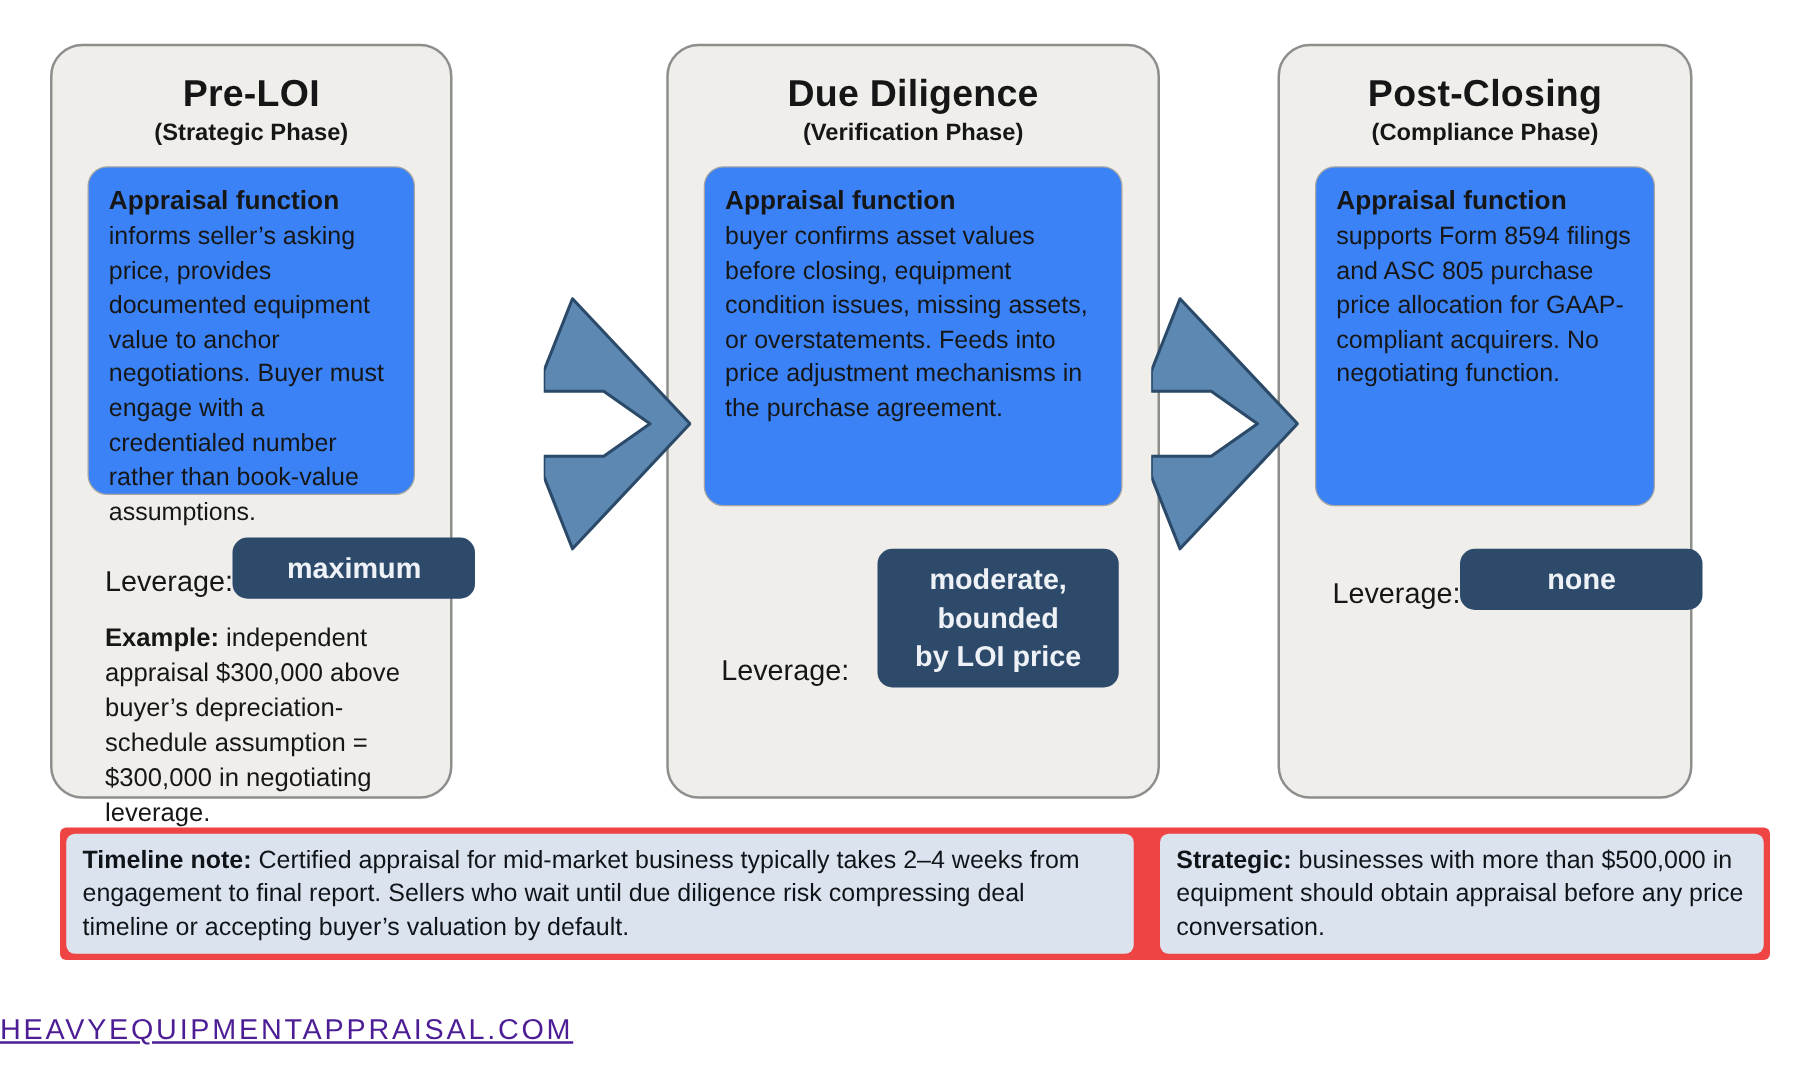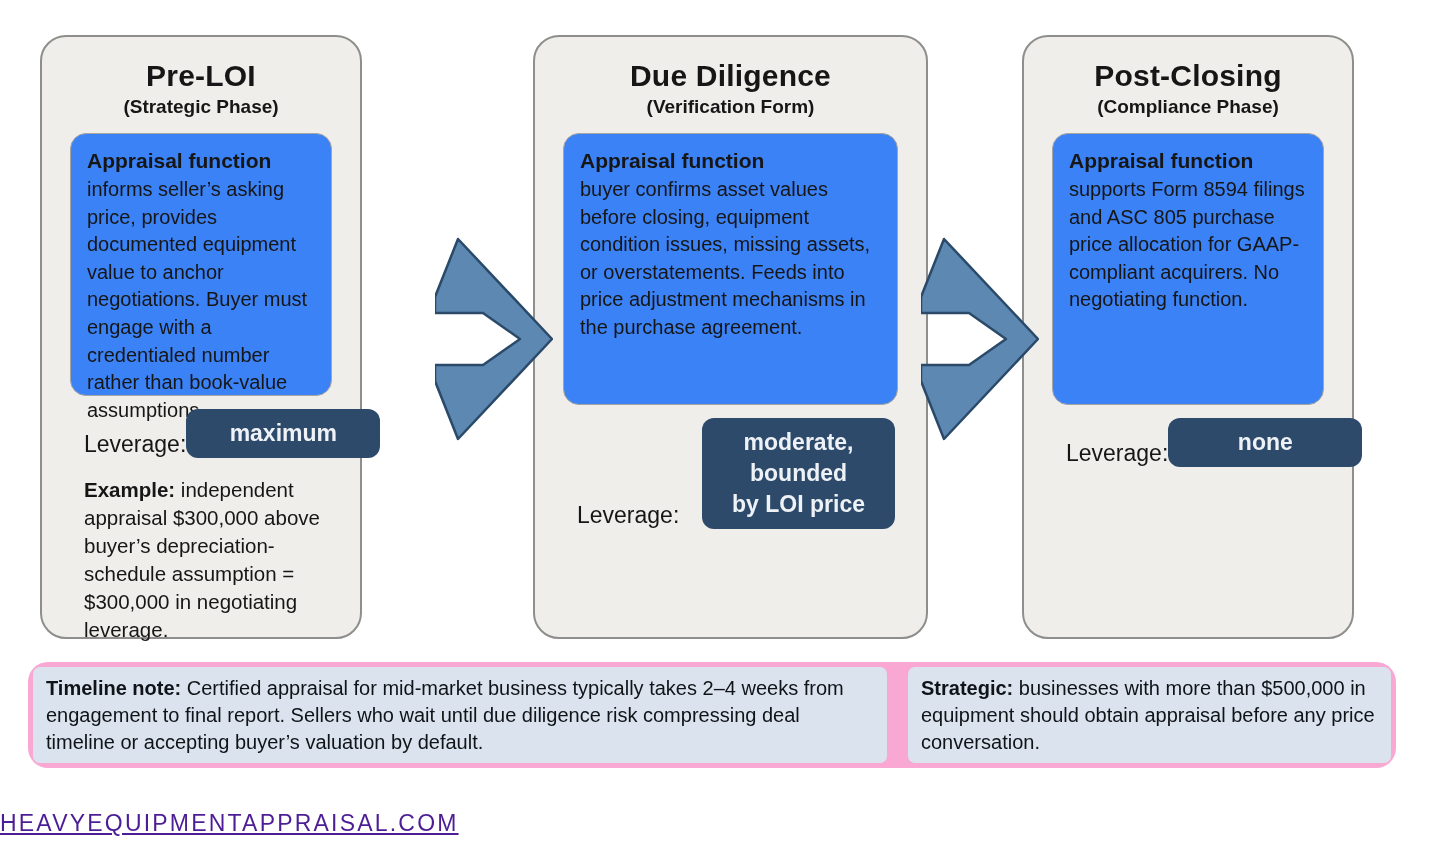--- a/index.html
+++ b/index.html
@@ -53,38 +53,39 @@
   .leverage-badge {
     background: #2d4a6b;
     color: #eef2f7;
     font-size: 23px; font-weight: bold;
     border-radius: 12px;
     min-width: 194px;
     padding: 9px 30px;
     text-align: center;
     white-space: pre-line;
     line-height: 1.35;
+    margin-top: 21px;
   }
   .card-1 .leverage-badge { min-width: 189px; }
   .example {
     margin: 18px 30px 0 42px;
     font-size: 20.5px; line-height: 1.37;
   }
   .example b { font-weight: bold; }
   
   .flow-arrow { position: absolute; top: 235px; width: 118px; height: 208px; z-index: 5; }
   .flow-arrow-1 { left: 435px; }
   .flow-arrow-2 { left: 921px; }
   
   .notes-band {
     position: absolute;
-    left: 28px; top: 662px;
+    left: 48px; top: 662px;
     width: 1368px; height: 106px;
-    background: #f9a8d4;
-    border-radius: 20px;
+    background: #ef4444;
+    border-radius: 5px;
     padding: 5px;
     display: flex; gap: 21px;
   }
   .note {
     background: #dbe3ee;
     border-radius: 7px;
     padding: 8px 13px;
     font-size: 20px; line-height: 1.34;
     color: #101418;
   }
@@ -115,21 +116,21 @@
     </div>
     <div class="leverage-row">
       <span class="leverage-label">Leverage:</span>
       <span class="leverage-badge">maximum</span>
     </div>
     <p class="example"><b>Example:</b> <span>independent appraisal $300,000 above buyer’s depreciation-schedule assumption = $300,000 in negotiating leverage.</span></p>
   </section>
 
   <section class="card card-1">
     <h1 class="card-title">Due Diligence</h1>
-    <h2 class="card-subtitle">(Verification Form)</h2>
+    <h2 class="card-subtitle">(Verification Phase)</h2>
     <div class="inner-box">
       <b class="inner-heading">Appraisal function</b>
       <span>buyer confirms asset values before closing, equipment condition issues, missing assets, or overstatements. Feeds into price adjustment mechanisms in the purchase agreement.</span>
     </div>
     <div class="leverage-row">
       <span class="leverage-label">Leverage:</span>
       <span class="leverage-badge">moderate,
 bounded
 by LOI price</span>
     </div>

